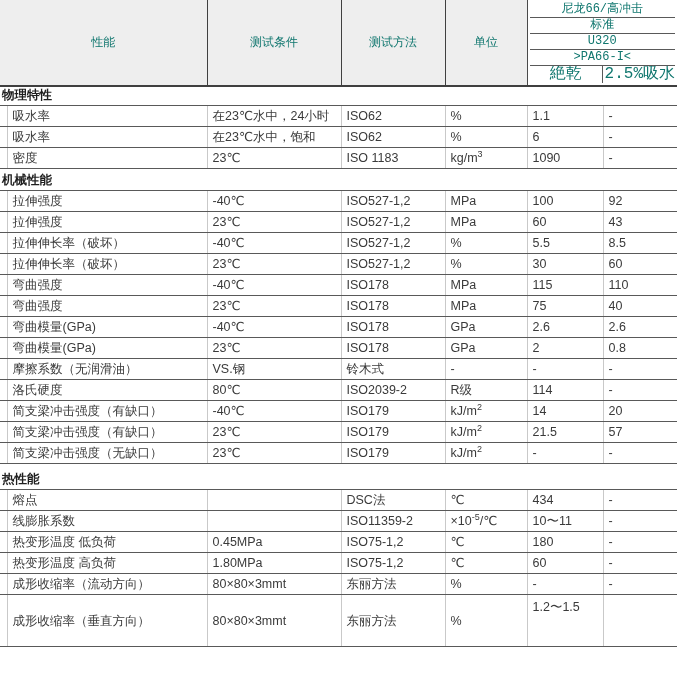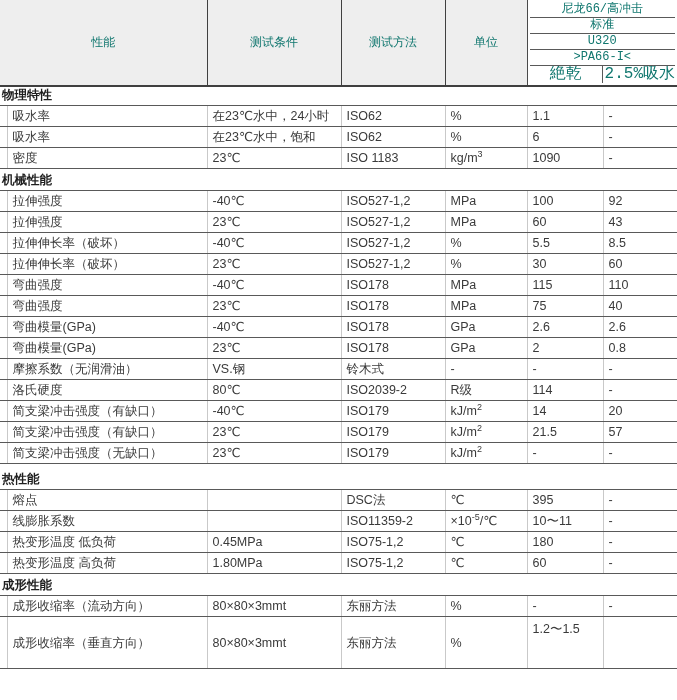--- a/index.html
+++ b/index.html
@@ -278,21 +278,21 @@
         </tr>
         <tr class="section-row sec-2">
           <td colspan="7">热性能</td>
         </tr>
         <tr class="data-row">
           <td class="c-gutter"></td>
           <td class="c-prop">熔点</td>
           <td class="c-cond"></td>
           <td class="c-method">DSC法</td>
           <td class="c-unit"><span class="u-line1">℃</span><sup class="u-sup"></sup><span class="u-tail"></span></td>
-          <td class="c-val c-val-dry">395</td>
+          <td class="c-val c-val-dry">434</td>
           <td class="c-val c-val-wet">-</td>
         </tr>
         <tr class="data-row">
           <td class="c-gutter"></td>
           <td class="c-prop">线膨胀系数</td>
           <td class="c-cond"></td>
           <td class="c-method">ISO11359-2</td>
           <td class="c-unit"><span class="u-line1">×10</span><sup class="u-sup">-5</sup><span class="u-tail">/℃</span></td>
           <td class="c-val c-val-dry">10〜11</td>
           <td class="c-val c-val-wet">-</td>
@@ -308,23 +308,20 @@
         </tr>
         <tr class="data-row">
           <td class="c-gutter"></td>
           <td class="c-prop">热变形温度 高负荷</td>
           <td class="c-cond">1.80MPa</td>
           <td class="c-method">ISO75-1,2</td>
           <td class="c-unit"><span class="u-line1">℃</span><sup class="u-sup"></sup><span class="u-tail"></span></td>
           <td class="c-val c-val-dry">60</td>
           <td class="c-val c-val-wet">-</td>
         </tr>
-        <tr class="section-row sec-3">
-          <td colspan="7">成形性能</td>
-        </tr>
         <tr class="data-row">
           <td class="c-gutter"></td>
           <td class="c-prop">成形收缩率（流动方向）</td>
           <td class="c-cond">80×80×3mmt</td>
           <td class="c-method">东丽方法</td>
           <td class="c-unit"><span class="u-line1">%</span><sup class="u-sup"></sup><span class="u-tail"></span></td>
           <td class="c-val c-val-dry">-</td>
           <td class="c-val c-val-wet">-</td>
         </tr>
         <tr class="data-row row-last">

